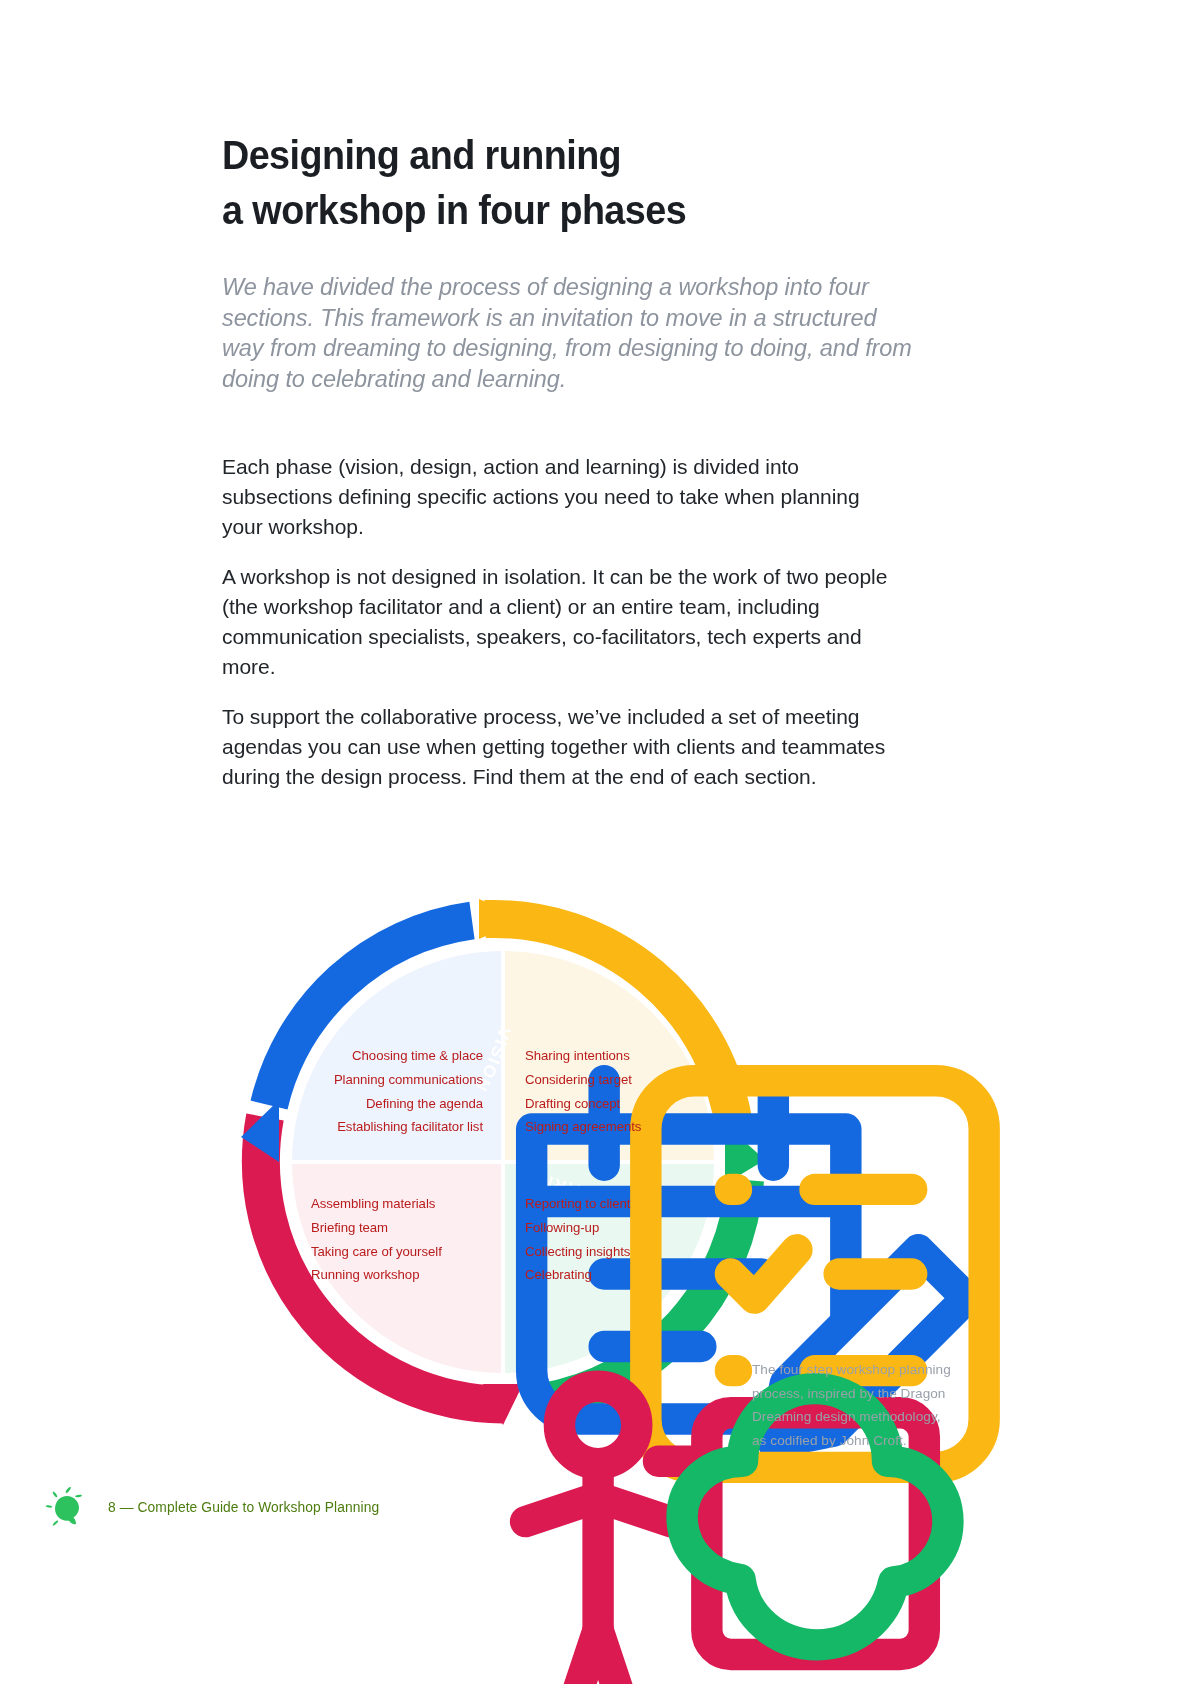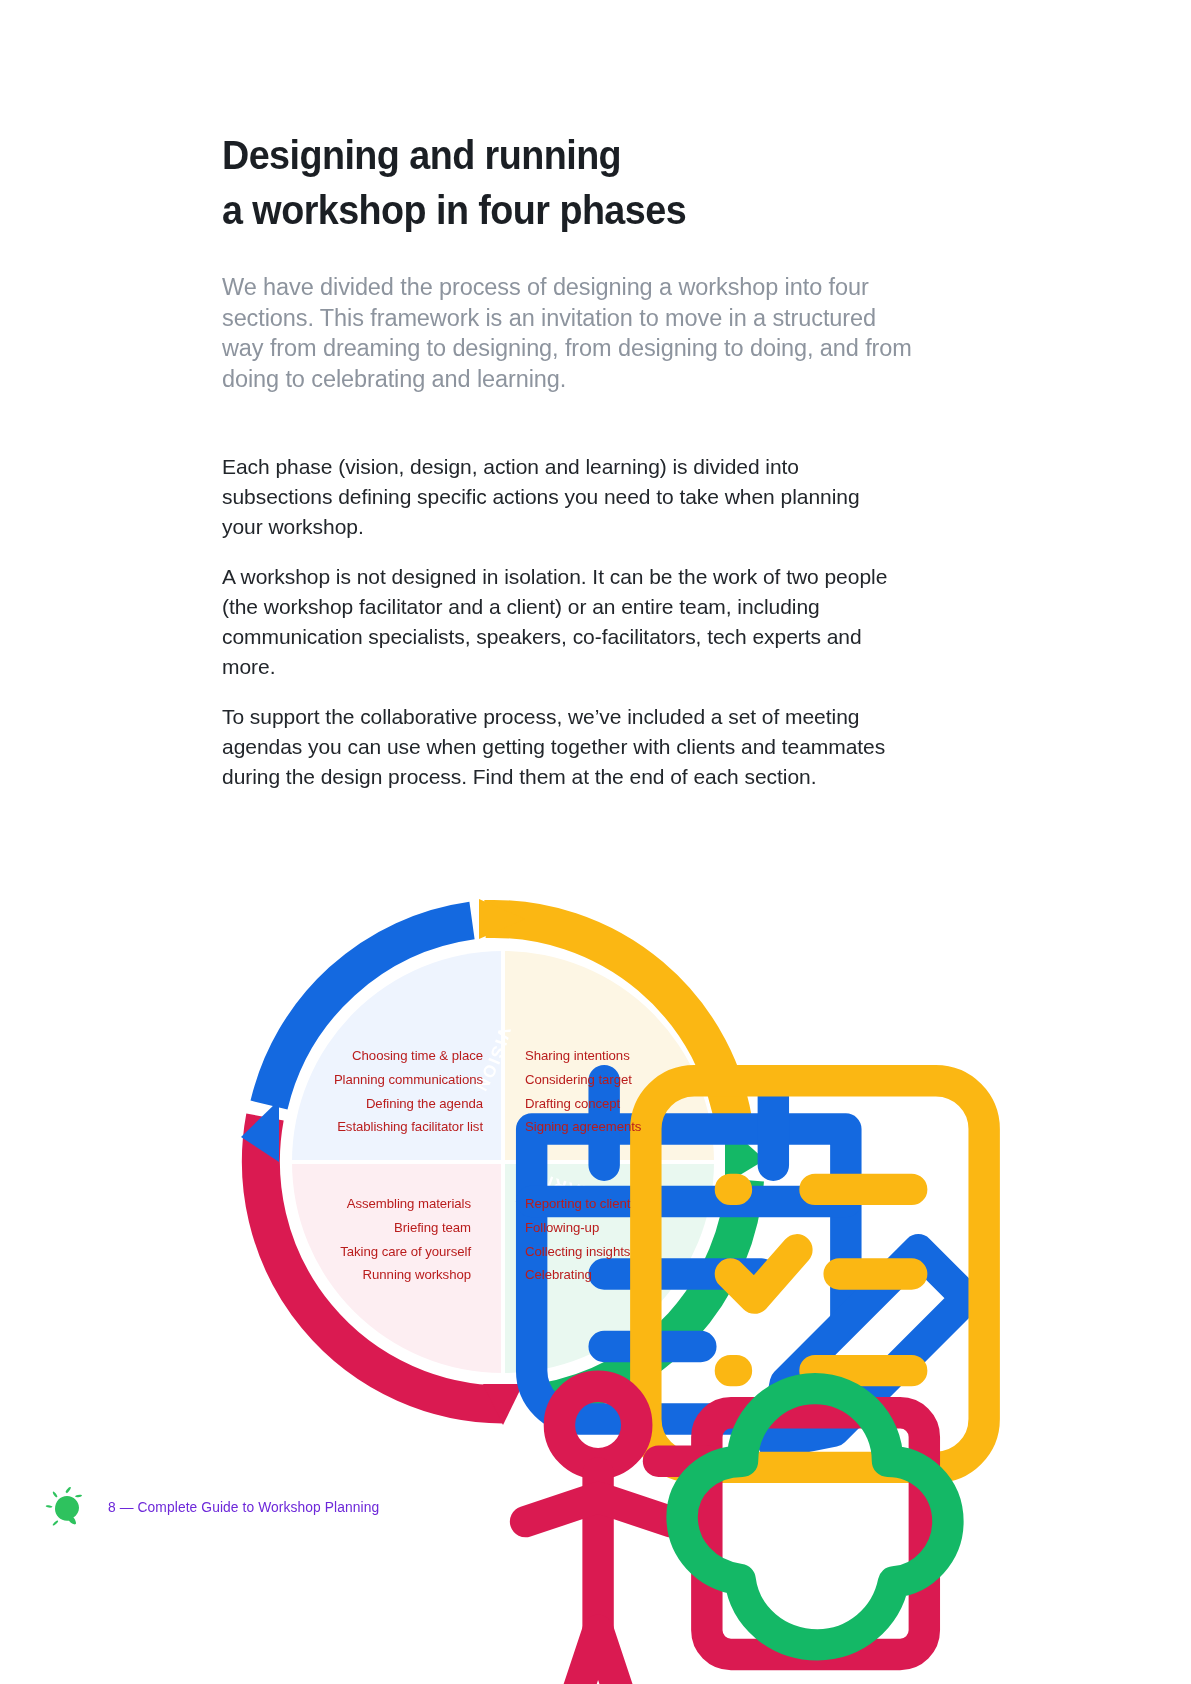--- a/index.html
+++ b/index.html
@@ -27,20 +27,21 @@
   .heading .l2 { display:block; }
 
   
   .lead {
     position: absolute;
     left: 222px; top: 272px; width: 690px;
     font-size: 23.5px;
     line-height: 30.5px;
     color: #8d949e;
     letter-spacing: -0.1px;
+    font-style: italic;
   }
 
   
   .body-p {
     position: absolute;
     left: 222px; width: 680px;
     font-size: 21px;
     line-height: 30px;
     color: #22262b;
     letter-spacing: -0.05px;
@@ -65,21 +66,21 @@
     letter-spacing: -0.05px;
     white-space: nowrap;
   }
   .q-list div { white-space: nowrap; }
 
   
   #list-design { left: 90px; top: 172px; width: 180px; text-align: right; }
   
   #list-vision { left: 312px; top: 172px; width: 190px; text-align: left; }
   
-  #list-act { left: 78px; top: 320px; width: 180px; text-align: right; }
+  #list-act { left: 98px; top: 320px; width: 180px; }
   
   #list-learn { left: 312px; top: 320px; width: 190px; text-align: left; }
 
   .q-icon { position: absolute; }
   #icon-design { left: 222px; top: 112px; }
   #icon-vision { left: 312px; top: 112px; }
   #icon-act    { left: 228px; top: 420px; }
   #icon-learn  { left: 312px; top: 420px; }
 
   
@@ -97,21 +98,21 @@
   .footer {
     position: absolute;
     left: 40px; top: 1486px;
     width: 1100px; height: 60px;
   }
   .footer-logo { position: absolute; left: 5px; top: 0px; width: 44px; height: 46px; }
   .footer-text {
     position: absolute;
     left: 68px; top: 14px;
     font-size: 13.8px;
-    color: #6d28d9;
+    color: #4d7c0f;
     letter-spacing: 0.1px;
   }
 </style>
 </head>
 <body>
 
 <div class="page">
 
   <h1 class="heading">
     <span>Designing and running</span>
@@ -249,20 +250,26 @@
     </div>
 
     <div class="q-list" id="list-learn">
       <div>Reporting to client</div>
       <div>Following-up</div>
       <div>Collecting insights</div>
       <div>Celebrating</div>
     </div>
   </div>
 
+  <div class="caption">
+    <div>The four step workshop planning</div>
+    <div>process, inspired by the Dragon</div>
+    <div>Dreaming design methodology,</div>
+    <div>as codified by John Croft.</div>
+  </div>
 
   <div class="footer">
     <div class="footer-logo">
       <svg width="44" height="46" viewBox="0 0 44 46" fill="#2ec25e">
         <path d="M20.5 6c1.2-2.6 3-4.4 4.4-4.9.6-.2 1.1.3.9.9-.4 1.5-1.9 3.6-3.9 5.2l-1.4-1.2z"></path>
         <path d="M30.8 9.6c2.3-1.1 4.6-1.2 5.8-.6.5.3.4 1-.2 1.3-1.4.8-3.9 1.2-6.3.8l.7-1.5z"></path>
         <path d="M22 10c6.6 0 12 5.2 12 11.7 0 4-2.2 7.6-5.6 9.8 1.3 1.4 2.2 3.2 2.6 5.2.2 1.1-.8 2-1.9 1.6-2-.7-3.8-2-5.1-3.6-.6.1-1.3.1-2 .1-6.6 0-12-5.2-12-11.7C10 15.2 15.4 10 22 10z"></path>
         <path d="M11.3 11.4c-2-1.6-3.3-3.6-3.5-5-.1-.6.5-1 1-.7 1.3.7 2.8 2.6 3.7 4.8l-1.2.9z"></path>
         <path d="M6.6 21.6c-2.4.3-4.6-.2-5.6-1-.5-.4-.2-1.1.4-1.2 1.5-.3 4 .1 6.1 1.2l-.9 1z"></path>
         <path d="M13.2 35.6c-1.4 2-3.2 3.5-4.6 3.9-.6.2-1.1-.4-.8-.9.7-1.4 2.5-3.2 4.6-4.3l.8 1.3z"></path>

